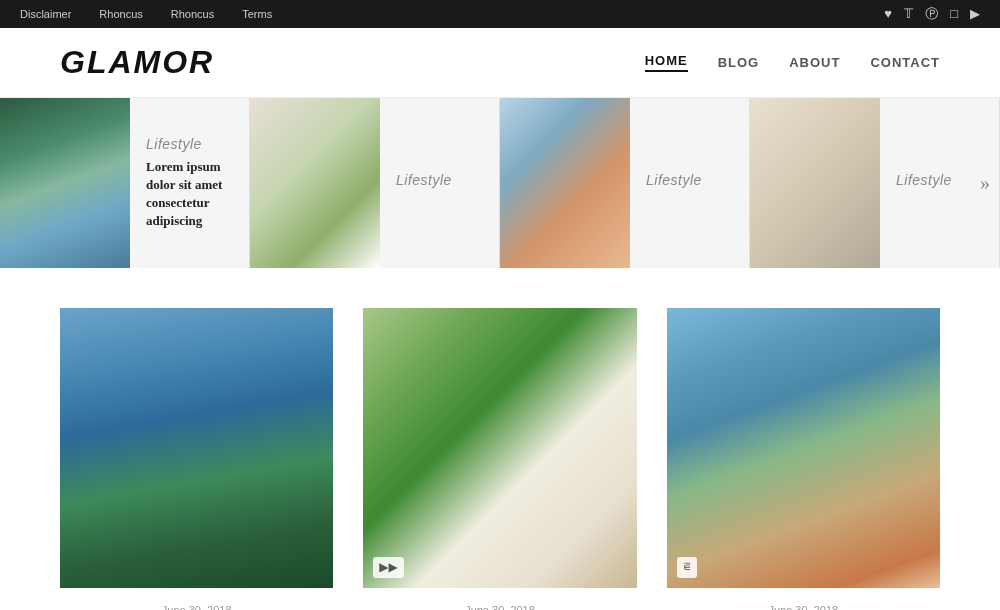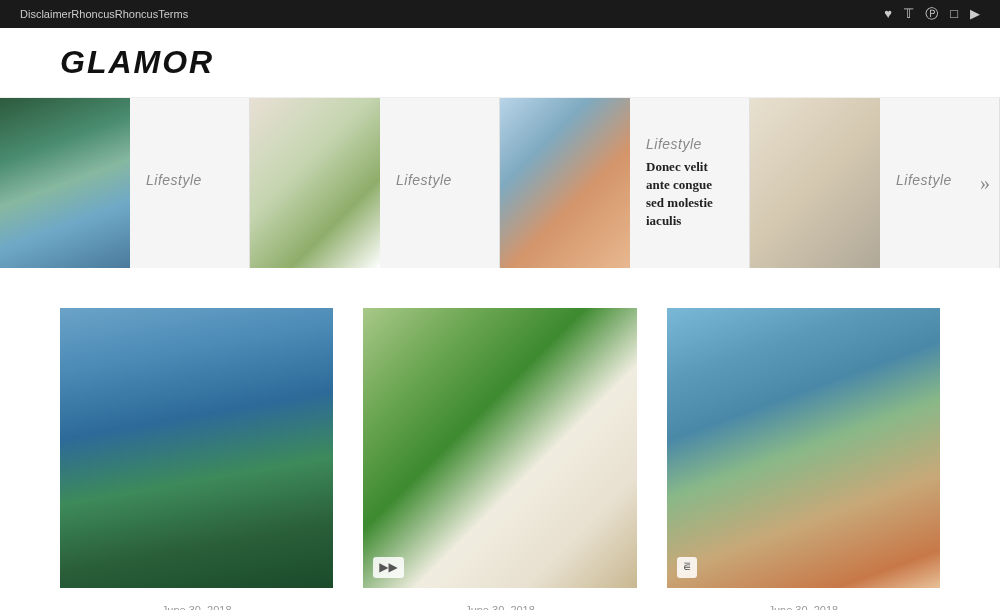--- a/index.html
+++ b/index.html
@@ -7,21 +7,21 @@
 
     
     .top-bar {
       background: #1a1a1a;
       display: flex;
       justify-content: space-between;
       align-items: center;
       padding: 0 20px;
       height: 28px;
     }
-    .top-bar-links { display: flex; gap: 0; text-align: center; }
+    .top-bar-links { display: flex; gap: 28px; text-align: center; }
     .top-bar-links a {
       color: #ccc;
       text-decoration: none;
       font-size: 11px;
       font-family: Arial, sans-serif;
     }
     .top-bar-social { display: flex; gap: 12px; align-items: center; }
     .top-bar-social span {
       color: #ccc;
       font-size: 13px;
@@ -189,40 +189,46 @@
     <span>♥</span>
     <span>𝕋</span>
     <span>Ⓟ</span>
     <span>□</span>
     <span>▶</span>
   </div>
 </div>
 
 <div class="header">
   <div class="logo">GLAMOR</div>
+  <nav class="nav">
+    <a class="active">HOME</a>
+    <a>BLOG</a>
+    <a>ABOUT</a>
+    <a>CONTACT</a>
+  </nav>
 </div>
 
 <div class="featured-strip">
   <div class="featured-item">
     <div class="img-mountains"></div>
     <div class="featured-text">
       <div class="featured-category">Lifestyle</div>
+      <div class="featured-title">Lorem ipsum dolor sit amet consectetur adipiscing</div>
     </div>
   </div>
   <div class="featured-item">
     <div class="img-plants"></div>
     <div class="featured-text">
       <div class="featured-category">Lifestyle</div>
     </div>
   </div>
   <div class="featured-item">
     <div class="img-beach-girl"></div>
     <div class="featured-text">
       <div class="featured-category">Lifestyle</div>
-      <div class="featured-title">Donec velit ante congue sed molestie iaculis</div>
     </div>
   </div>
   <div class="featured-item">
     <div class="img-interior"></div>
     <div class="featured-text">
       <div class="featured-category">Lifestyle</div>
     </div>
   </div>
   <div class="carousel-arrow">»</div>
 </div>

